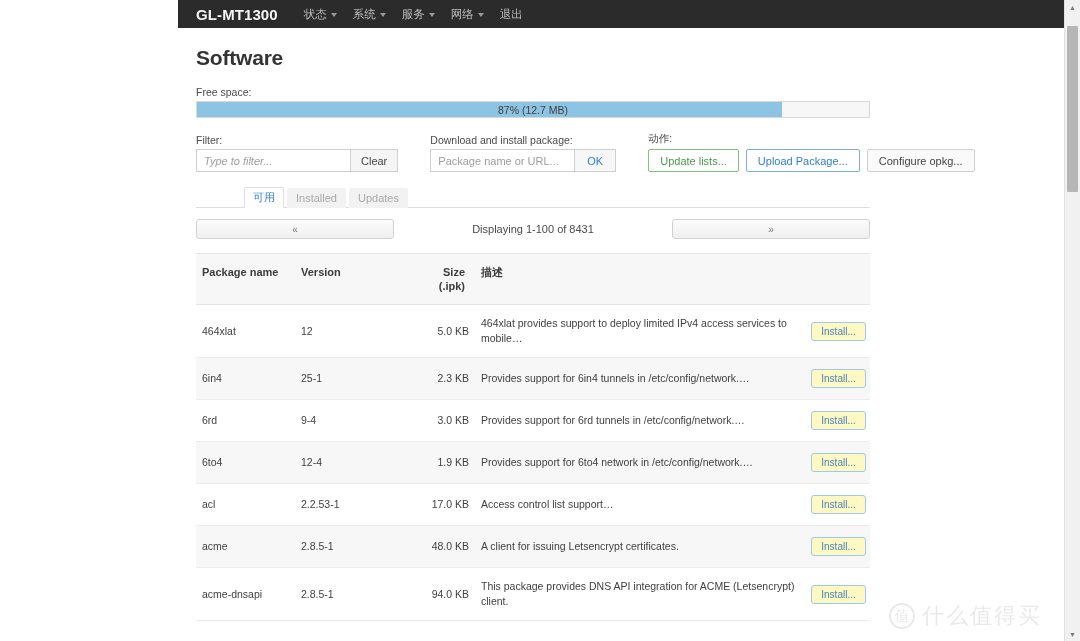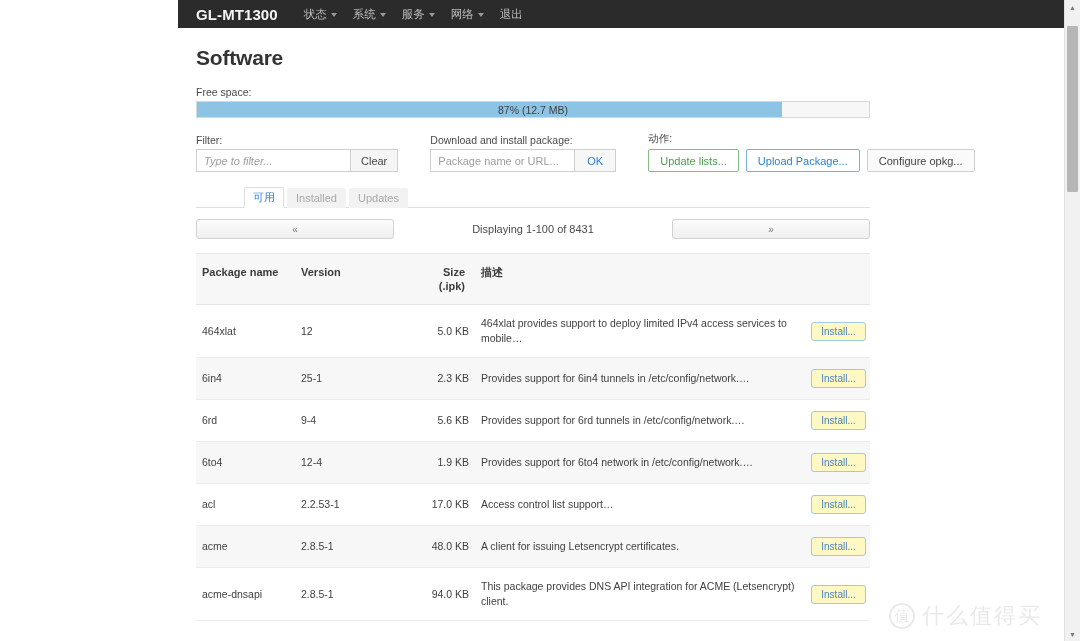--- a/index.html
+++ b/index.html
@@ -448,21 +448,21 @@
           <tr>
             <td>6in4</td>
             <td>25-1</td>
             <td class="size">2.3 KB</td>
             <td>Provides support for 6in4 tunnels in /etc/config/network.…</td>
             <td class="act"><span class="install-btn">Install...</span></td>
           </tr>
           <tr>
             <td>6rd</td>
             <td>9-4</td>
-            <td class="size">5.6 KB</td>
+            <td class="size">3.0 KB</td>
             <td>Provides support for 6rd tunnels in /etc/config/network.…</td>
             <td class="act"><span class="install-btn">Install...</span></td>
           </tr>
           <tr>
             <td>6to4</td>
             <td>12-4</td>
             <td class="size">1.9 KB</td>
             <td>Provides support for 6to4 network in /etc/config/network.…</td>
             <td class="act"><span class="install-btn">Install...</span></td>
           </tr>

